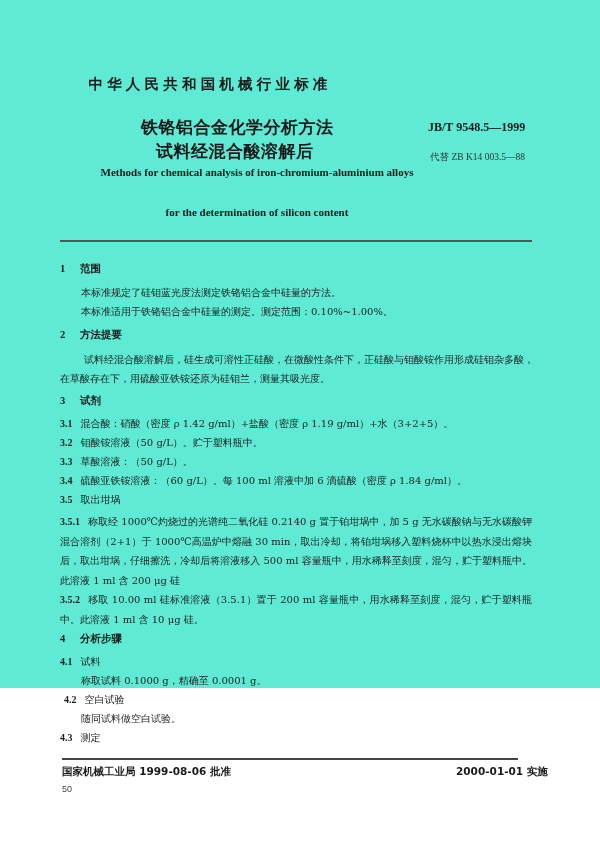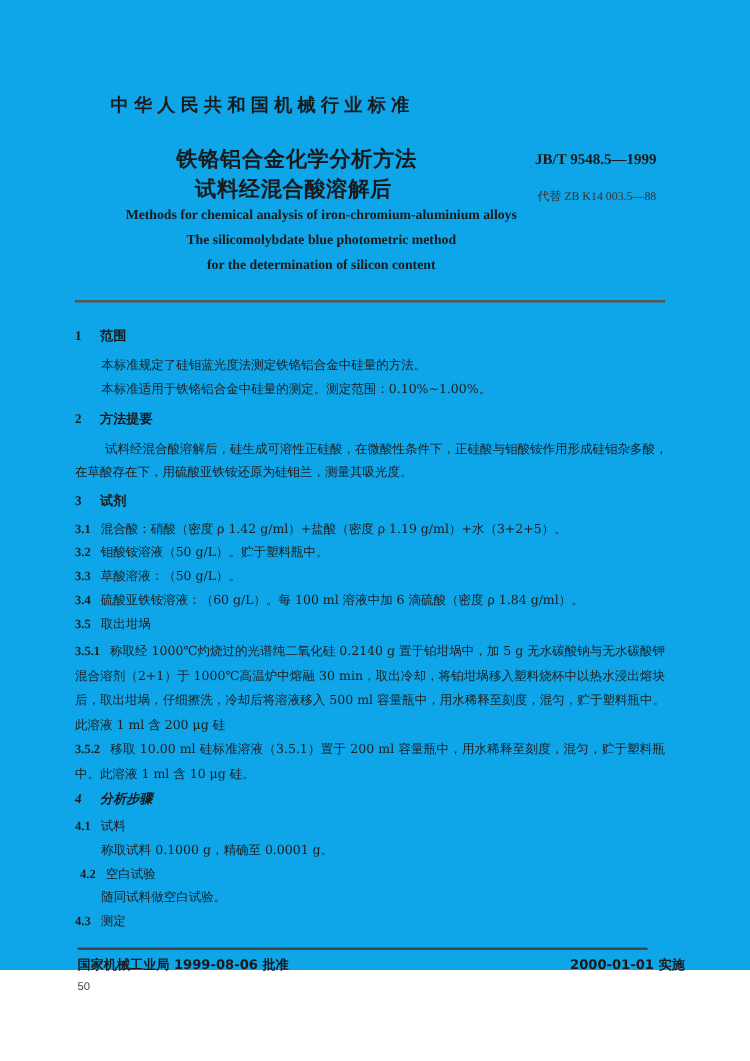--- a/index.html
+++ b/index.html
@@ -11,22 +11,22 @@
       width: 600px;
       height: 849px;
       position: relative;
       overflow: hidden;
       font-family: "DejaVu Serif", "Liberation Serif", serif;
       color: #1a1a1a;
     }
     .page {
       position: absolute;
       left: 0; top: 0;
-      width: 600px; height: 776px;
-      background: #0ea5e9;
+      width: 600px; height: 688px;
+      background: #5eead4;
     }
     .abs { position: absolute; white-space: nowrap; }
 
     .std-org {
       left: 0; width: 600px; top: 75px;
       text-align: center;
       font-family: "DejaVu Sans", "Liberation Sans", sans-serif;
       font-size: 14.5px;
       font-weight: bold;
       letter-spacing: 4.2px;
@@ -134,21 +134,20 @@
 
 <div class="page">
 
   <div class="abs std-org">中华人民共和国机械行业标准</div>
   <div class="abs title-cn title-cn-1">铁铬铝合金化学分析方法</div>
   <div class="abs title-cn title-cn-2">试料经混合酸溶解后</div>
   <div class="abs std-code">JB/T  9548.5—1999</div>
   <div class="abs replaces">代替  ZB K14 003.5—88</div>
 
   <div class="abs title-en title-en-1">Methods for chemical analysis of iron-chromium-aluminium alloys</div>
-  <div class="abs title-en title-en-2">The silicomolybdate blue photometric method</div>
   <div class="abs title-en title-en-3">for the determination of silicon content</div>
 
   <div class="abs hr-top"></div>
 
   <div class="abs sec-h" style="left:60px; top:262px;">
     <span class="sec-num">1</span><span>范围</span>
   </div>
   <div class="abs body-text" style="left:81px; top:286px;">本标准规定了硅钼蓝光度法测定铁铬铝合金中硅量的方法。</div>
   <div class="abs body-text" style="left:81px; top:305px;">本标准适用于铁铬铝合金中硅量的测定。测定范围：0.10%~1.00%。</div>
 
@@ -176,21 +175,21 @@
   <div class="abs body-text" style="left:60px; top:493px;">
     <span class="clause-num">3.5</span><span>取出坩埚</span>
   </div>
   <div class="para body-text" style="top:512px; line-height:19.5px;">
     <span class="clause-num">3.5.1</span><span>称取经 1000℃灼烧过的光谱纯二氧化硅 0.2140  g 置于铂坩埚中，加 5  g 无水碳酸钠与无水碳酸钾混合溶剂（2+1）于 1000℃高温炉中熔融 30 min，取出冷却，将铂坩埚移入塑料烧杯中以热水浸出熔块后，取出坩埚，仔细擦洗，冷却后将溶液移入 500 ml 容量瓶中，用水稀释至刻度，混匀，贮于塑料瓶中。此溶液 1 ml 含 200  μg 硅</span>
   </div>
   <div class="para body-text" style="top:590px; line-height:19.5px;">
     <span class="clause-num">3.5.2</span><span>移取 10.00 ml 硅标准溶液（3.5.1）置于 200 ml 容量瓶中，用水稀释至刻度，混匀，贮于塑料瓶中。此溶液 1 ml 含 10  μg 硅。</span>
   </div>
 
-  <div class="abs sec-h" style="left:60px; top:632px;font-style:italic;">
+  <div class="abs sec-h" style="left:60px; top:632px;">
     <span class="sec-num">4</span><span>分析步骤</span>
   </div>
 
   <div class="abs body-text" style="left:60px; top:655px;">
     <span class="clause-num">4.1</span><span>试料</span>
   </div>
   <div class="abs body-text" style="left:81px; top:674px;">称取试料 0.1000 g，精确至 0.0001 g。</div>
 
   <div class="abs body-text" style="left:64px; top:693px;">
     <span class="clause-num">4.2</span><span>空白试验</span>

